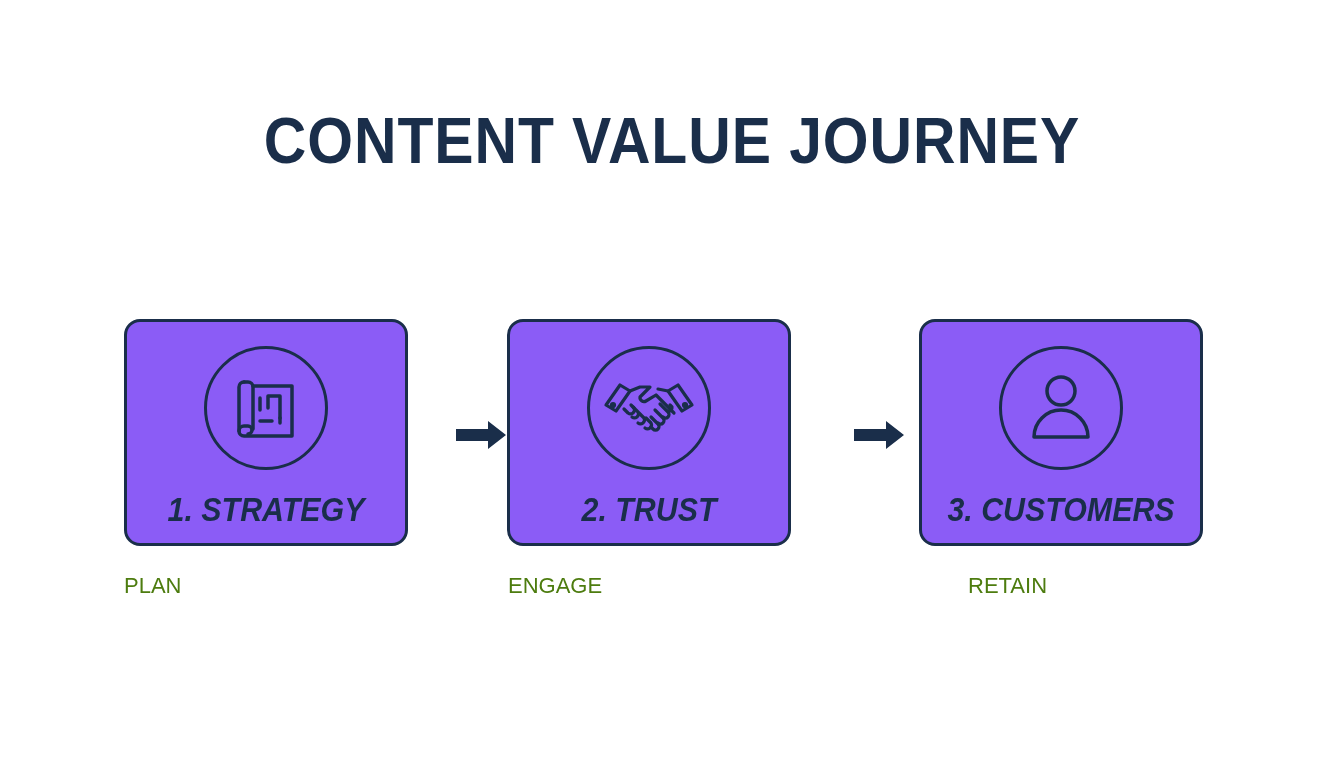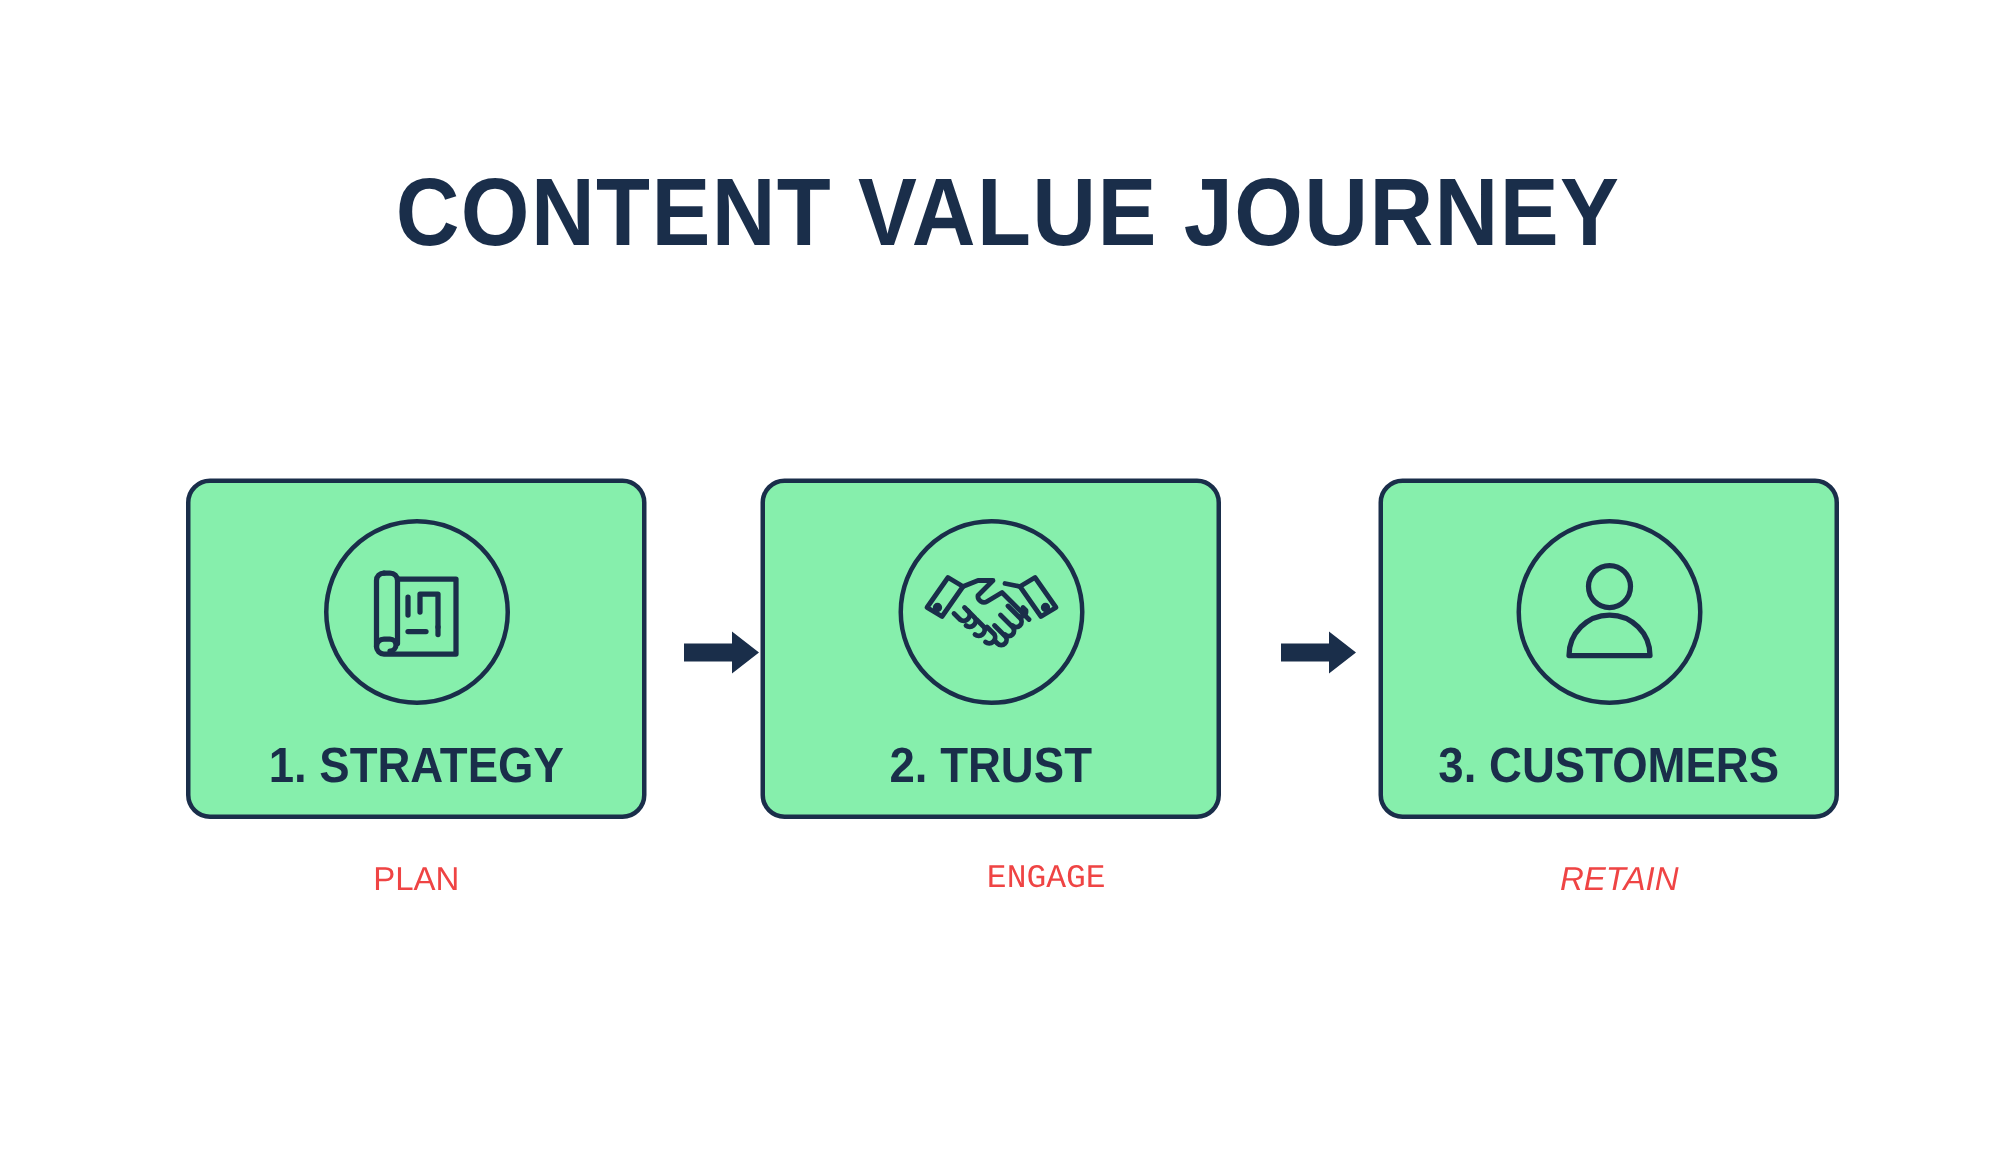--- a/index.html
+++ b/index.html
@@ -12,37 +12,37 @@
   }
   .title {
     position: absolute; left: 0; top: 105px; width: 1344px;
     text-align: center;
     font-size: 64px; font-weight: 700; letter-spacing: 1px;
     color: #1a2e4a;
     transform: scaleX(0.92);
     line-height: 72px;
   }
   .step-box {
-    position: absolute; top: 319px; width: 307px; height: 227px;
+    position: absolute; top: 319px; width: 284px; height: 227px;
     border: 3.5px solid #1a2e4a; border-radius: 16px;
-    box-sizing: border-box; background: #86efac;
+    box-sizing: border-box; background: #8b5cf6; font-style: italic;
   }
   .step-icon-circle {
     position: absolute; left: 50%; top: 24px; transform: translateX(-50%);
     width: 124px; height: 124px; border: 3.5px solid #1a2e4a; border-radius: 50%;
     box-sizing: border-box; display: flex; align-items: center; justify-content: center;
   }
   .step-label {
     position: absolute; left: 0; width: 100%; top: 168px;
     text-align: center; font-size: 33px; font-weight: 700;
     color: #1a2e4a; transform: scaleX(0.92); line-height: 40px;
   }
   .caption {
-    position: absolute; top: 572px; width: 307px; text-align: center;
-    font-size: 22px; color: #ef4444; line-height: 28px;
+    position: absolute; top: 572px; width: 307px; text-align: left;
+    font-size: 22px; color: #4d7c0f; line-height: 28px;
   }
   .arrow { position: absolute; top: 420px; width: 54px; height: 30px; }
 </style>
 </head>
 <body>
 
 <div class="title">CONTENT VALUE JOURNEY</div>
 
 <div class="step-box" style="left:124px;">
   <div class="step-icon-circle">
@@ -78,28 +78,28 @@
       <path d="M36 50 a4 4 0 0 0 6 -5 l-5 -5"></path>
       <path d="M43 55 a4 4 0 0 0 6 -5 l-5 -5"></path>
       <path d="M49 54 l2 2 a3.5 3.5 0 0 0 5 -5 l-7 -7"></path>
       <path d="M56 50 a3.5 3.5 0 0 0 5 -5 l-8 -8"></path>
       <path d="M61 44 a3.5 3.5 0 0 0 5 -5 l-8 -8"></path>
       <path d="M66 38 a3.5 3.5 0 0 0 4 -4 l-2 -2"></path>
     </svg>
   </div>
   <div class="step-label">2. TRUST</div>
 </div>
-<div class="caption" style="left:544px;font-family:Liberation Mono, monospace;">ENGAGE</div>
+<div class="caption" style="left:508px;">ENGAGE</div>
 
 <svg class="arrow" style="left:852px;" viewBox="0 0 54 30">
   <path d="M2 9 h32 v-8 l18 14 l-18 14 v-8 h-32 z" fill="#1a2e4a"></path>
 </svg>
 
 <div class="step-box" style="left:919px;">
   <div class="step-icon-circle">
     <svg width="70" height="74" viewBox="0 0 70 74" fill="none" stroke="#1a2e4a" stroke-width="3.5" stroke-linejoin="round">
       <circle cx="35" cy="20" r="14"></circle>
       <path d="M8 66 a27 27 0 0 1 54 0 z"></path>
     </svg>
   </div>
   <div class="step-label">3. CUSTOMERS</div>
 </div>
-<div class="caption" style="left:926px;font-style:italic;">RETAIN</div>
+<div class="caption" style="left:968px;">RETAIN</div>
 
 </body></html>

